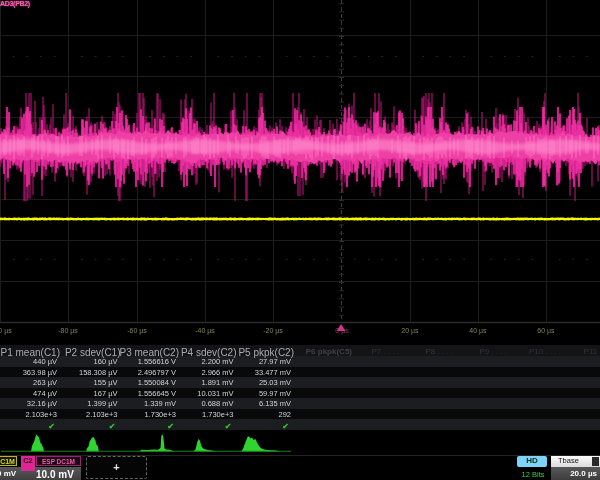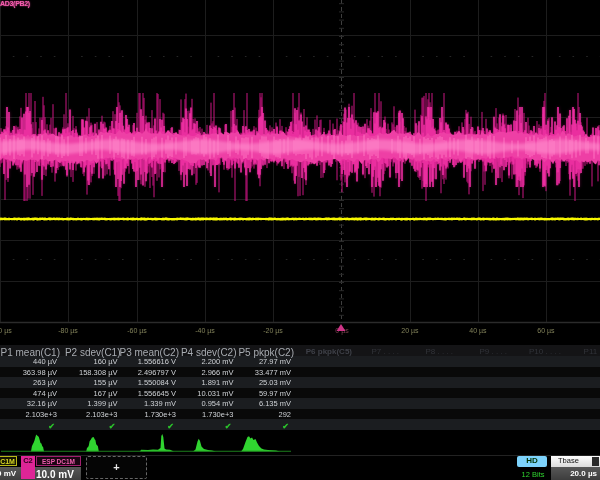--- a/index.html
+++ b/index.html
@@ -115,37 +115,37 @@
 <div class="td" style="right:366.5px;top:378.0px">1.891 mV</div>
 <div class="td" style="right:309.0px;top:378.0px">25.03 mV</div>
 <div class="td" style="right:543.0px;top:388.5px">474 µV</div>
 <div class="td" style="right:482.5px;top:388.5px">167 µV</div>
 <div class="td" style="right:424.0px;top:388.5px">1.556645 V</div>
 <div class="td" style="right:366.5px;top:388.5px">10.031 mV</div>
 <div class="td" style="right:309.0px;top:388.5px">59.97 mV</div>
 <div class="td" style="right:543.0px;top:399.0px">32.16 µV</div>
 <div class="td" style="right:482.5px;top:399.0px">1.399 µV</div>
 <div class="td" style="right:424.0px;top:399.0px">1.339 mV</div>
-<div class="td" style="right:366.5px;top:399.0px">0.954 mV</div>
+<div class="td" style="right:366.5px;top:399.0px">0.688 mV</div>
 <div class="td" style="right:309.0px;top:399.0px">6.135 mV</div>
 <div class="td" style="right:543.0px;top:409.5px">2.103e+3</div>
 <div class="td" style="right:482.5px;top:409.5px">2.103e+3</div>
 <div class="td" style="right:424.0px;top:409.5px">1.730e+3</div>
 <div class="td" style="right:366.5px;top:409.5px">1.730e+3</div>
 <div class="td" style="right:309.0px;top:409.5px">292</div>
 <div class="tc" style="right:545.0px;top:421.6px">✔</div>
 <div class="tc" style="right:484.5px;top:421.6px">✔</div>
 <div class="tc" style="right:426.0px;top:421.6px">✔</div>
 <div class="tc" style="right:368.5px;top:421.6px">✔</div>
 <div class="tc" style="right:311.0px;top:421.6px">✔</div>
 <div style="position:absolute;left:0;top:455px;width:600px;height:1px;background:#222"></div>
 
 <div class="bx" style="left:-7px;top:455.5px;width:24px;height:10.5px;border:1px solid #b9b918;background:#161602;color:#d8d824;font-size:7px;line-height:9px;text-align:center">DC1M</div>
 <div style="position:absolute;left:0;top:466.5px;width:81px;height:14px;background:linear-gradient(#575757,#3d3d3d)"></div>
-<div class="bx" style="left:21px;top:455.5px;width:14px;height:23px;background:#de2596;color:#2c001a;font-size:7.5px;line-height:10px;text-align:center">C2</div>
+<div class="bx" style="left:21px;top:455.5px;width:14px;height:15px;background:#de2596;color:#2c001a;font-size:7.5px;line-height:10px;text-align:center">C2</div>
 <div class="bx" style="left:36px;top:455.5px;width:45px;height:10.5px;border:1px solid #a01e6e;background:#1a0512;color:#f05fae;font-size:6.5px;line-height:9px;text-align:center">ESP DC1M</div>
 <div class="bx" style="left:-3px;top:469px;width:18px;color:#fff;font-size:8px;text-align:right;white-space:nowrap">0 mV</div>
 <div class="bx" style="left:36px;top:469px;width:44px;color:#fff;font-size:10px;">10.0 mV</div>
 <div class="bx" style="left:86px;top:456px;width:61px;height:23px;border:1px dashed #666;background:#050505;color:#e8e8e8;font-size:11px;line-height:21px;text-align:center;border-radius:2px">+</div>
 <div class="bx" style="left:517px;top:455.5px;width:30px;height:11px;background:#7dd3fc;border-radius:2px;color:#013301;font-size:8px;line-height:10.5px;text-align:center">HD</div>
 <div class="bx" style="left:519px;top:470px;width:28px;color:#2fd42f;font-size:7.5px;font-weight:normal;text-align:center;white-space:nowrap">12 Bits</div>
 <div class="bx" style="left:551px;top:455.5px;width:49px;height:17px;background:linear-gradient(#fdfdfd,#c9c9c9);color:#111;font-size:8px;line-height:10.5px;padding-left:7px;font-weight:normal;font-size:7.5px">Tbase</div>
 <div style="position:absolute;left:592px;top:457px;width:7px;height:8.5px;background:#2a2a2a"></div>
 <div style="position:absolute;left:551px;top:467px;width:49px;height:13px;background:linear-gradient(#575757,#3d3d3d)"></div>
 <div class="bx" style="left:551px;top:469px;width:46px;color:#fff;font-size:8px;text-align:right">20.0 µs</div>

